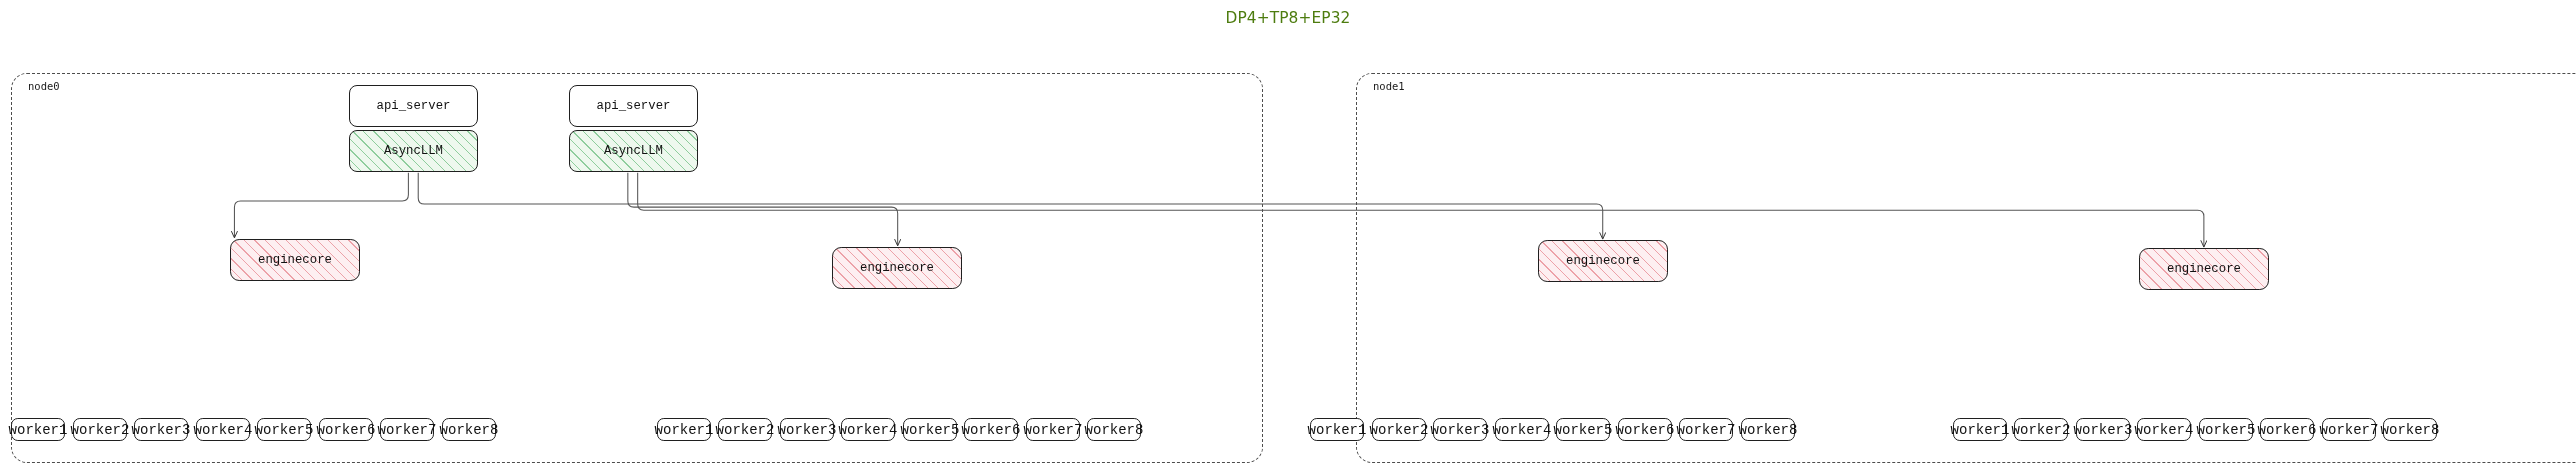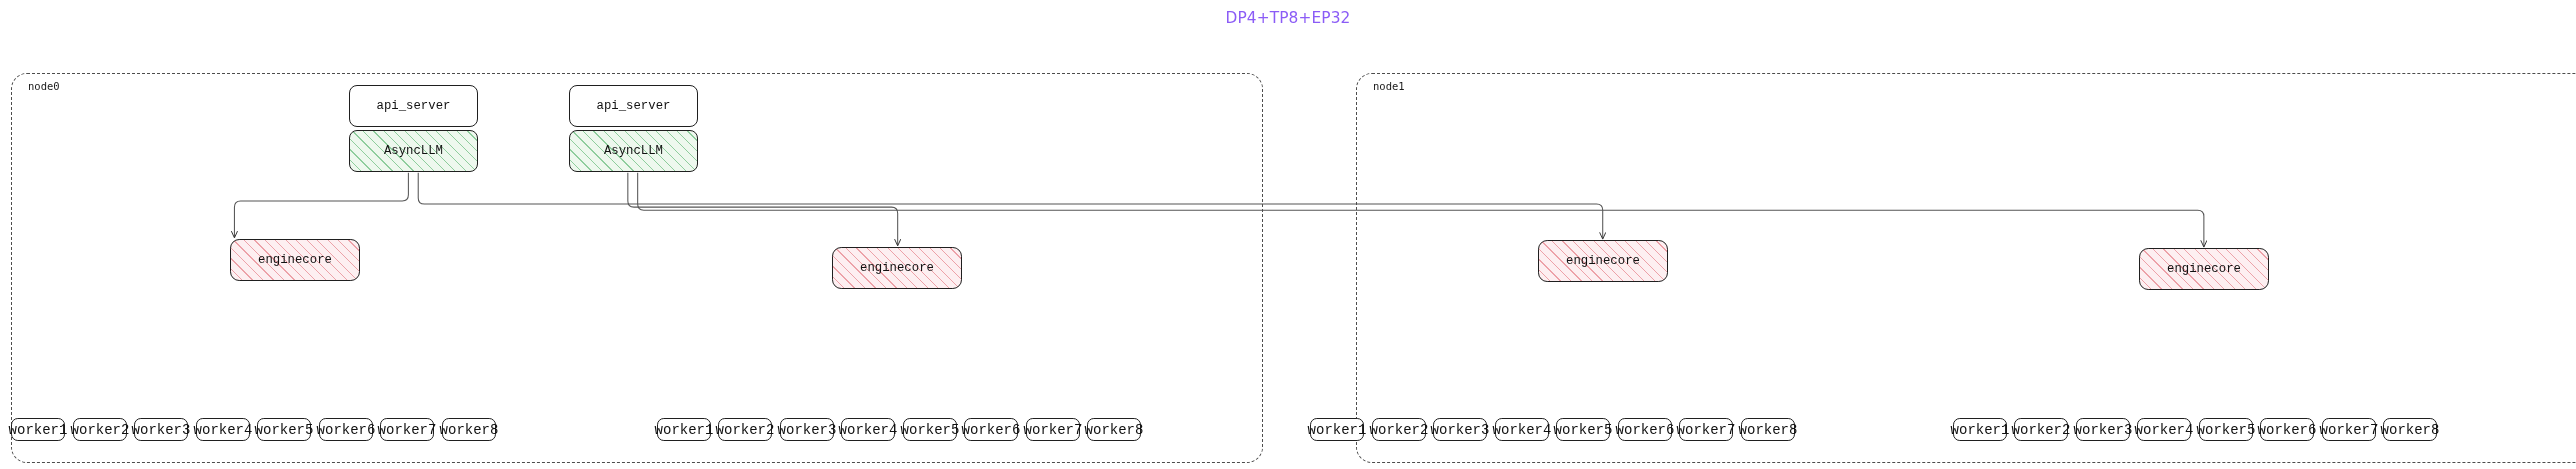--- a/index.html
+++ b/index.html
@@ -1,21 +1,21 @@
 <!DOCTYPE html>
 <html style="font-size:9.8px"><head>
 <meta charset="utf-8">
 <style>
   html,body{margin:0;padding:0;background:#ffffff;}
   body{width:2576px;height:469px;position:relative;overflow:hidden;
        font-family:"DejaVu Sans",sans-serif;}
 
   #title{
     position:absolute; left:0; top:8.6px; width:2576px; text-align:center;
-    font-size:15.4px; color:#8b5cf6; letter-spacing:0.1px;
+    font-size:15.4px; color:#4d7c0f; letter-spacing:0.1px;
     font-family:"DejaVu Sans",sans-serif;
   }
 
   .node-group{
     position:absolute; border:1.2px dashed #4d4d4d; border-radius:16px;
     background:transparent; box-sizing:border-box;
   }
   .node-label{
     position:absolute; left:16px; top:6.2px; font-size:10.5px; color:#1a1a1a;
     font-family:"DejaVu Sans Mono","DejaVu Sans",monospace;

